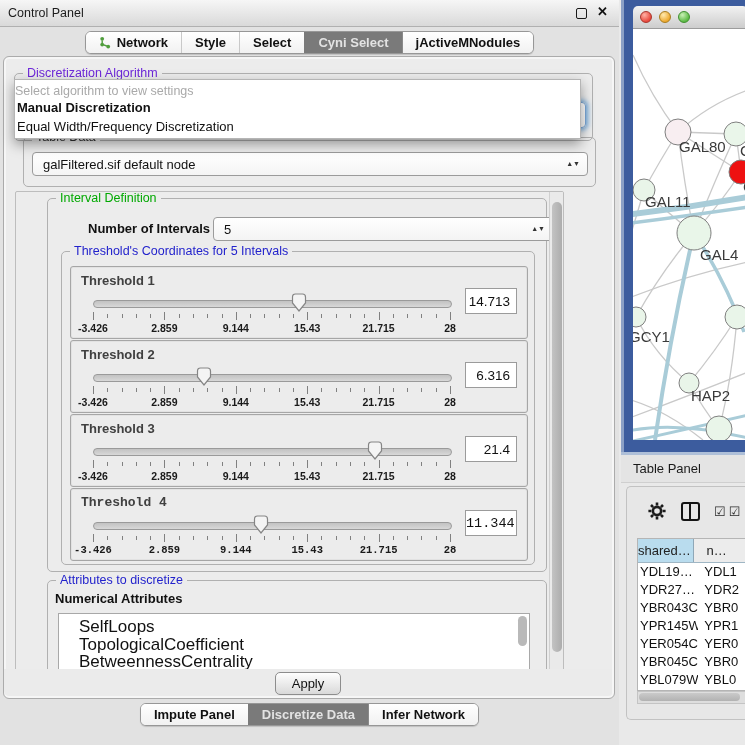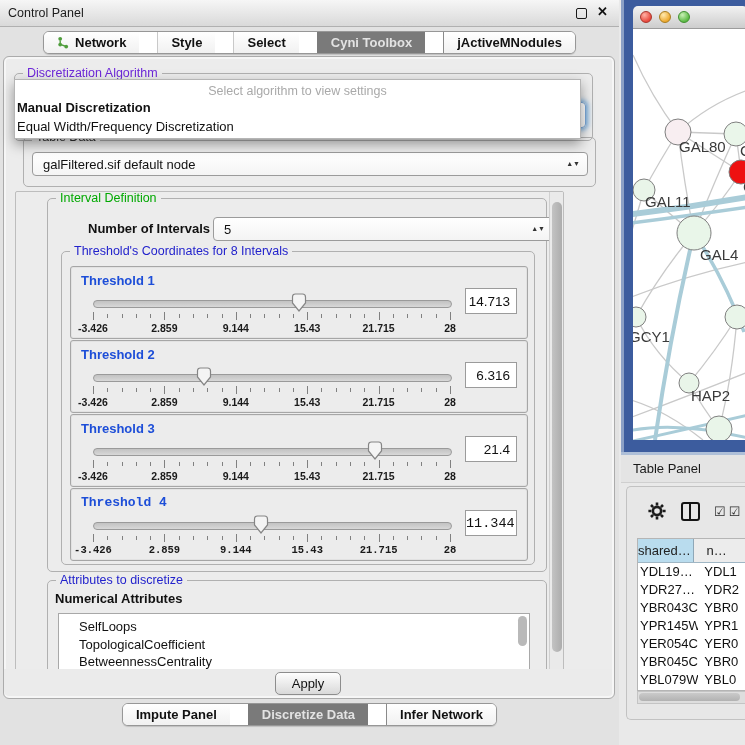--- a/index.html
+++ b/index.html
@@ -13,63 +13,63 @@
   .left-window{position:absolute;left:0;top:0;width:619px;height:745px;background:#e2e2e2;}
   .titlebar{position:absolute;left:0;top:0;width:100%;height:26px;
     background:linear-gradient(#f6f6f6,#d9d9d9);border-bottom:1px solid #b0b0b0;}
   .titlebar .wtitle{position:absolute;left:8px;top:0;line-height:26px;font-size:12.5px;color:#1c1c1c;}
   .float-ic{position:absolute;right:32px;top:8px;width:9px;height:9px;border:1.6px solid #1a1a1a;border-radius:2px;}
   .close-ic{position:absolute;right:11px;top:4px;font-size:13px;font-weight:bold;color:#111;}
   
   .tabstrip{position:absolute;left:0;width:100%;display:flex;justify-content:center;}
   .tabstrip.top{top:31px;}
   .tabstrip.bottom{top:703px;}
-  .tabgroup{display:inline-flex;border:1px solid #979797;border-radius:6px;overflow:hidden;background:#fff;box-shadow:0 1px 1px rgba(0,0,0,.15);gap:18px;}
+  .tabgroup{display:inline-flex;border:1px solid #979797;border-radius:6px;overflow:hidden;background:#fff;box-shadow:0 1px 1px rgba(0,0,0,.15);}
   .tab{display:flex;align-items:center;gap:5px;padding:3px 13px;font-size:13px;font-weight:bold;color:#111;
     background:linear-gradient(#ffffff,#f1f1f1);border-left:1px solid #c9c9c9;cursor:default;}
   .tab:first-child{border-left:none;}
   .tab.sel{background:#7a7a7a;color:#e3e3e3;border-left-color:#7a7a7a;}
   .tab.sel + .tab{border-left-color:#8a8a8a;}
   
   .outer-panel{position:absolute;left:3px;top:56px;width:610px;height:641px;background:#ececec;
     border:1px solid #ababab;border-radius:6px;box-shadow:inset 0 0 0 2px rgba(255,255,255,.55);}
   .group{position:absolute;border:1px solid #b0b0b0;border-radius:5px;}
   .group-title{position:absolute;top:-8px;left:8px;background:#ececec;padding:0 4px;font-size:12.5px;white-space:nowrap;}
   .combo{position:absolute;background:linear-gradient(#ffffff,#f4f4f4);border:1px solid #9b9b9b;border-radius:4px;
     font-size:13px;color:#111;display:flex;align-items:center;padding:0 22px 0 10px;box-sizing:border-box;}
   .stepper{position:absolute;right:7px;top:50%;transform:translateY(-50%);display:flex;flex-direction:column;
     font-size:7px;line-height:6px;color:#333;}
   
   .algo-popup{position:absolute;left:10px;top:22px;width:565px;height:58px;background:#fff;border:1px solid #b5b5b5;
     box-shadow:0 5px 12px rgba(0,0,0,.38);z-index:50;}
-  .pp-placeholder{text-align:center;color:#a9a9a9;font-size:12.5px;padding-top:4px;}
+  .pp-placeholder{text-align:left;color:#a9a9a9;font-size:12.5px;padding-top:4px;}
   .pp-item{font-size:13px;color:#111;padding:1px 2px;line-height:17px;}
   .pp-item.bold{font-weight:bold;}
   
   .scrollpane{position:absolute;left:11px;top:134px;width:547px;height:478px;overflow:hidden;border:1px solid #bdbdbd;border-radius:2px;background:#ececec;}
   .pane-sb{position:absolute;right:0;top:0;width:13px;height:100%;background:#eaeaea;border-left:1px solid #d0d0d0;}
   .pane-sb .thumb{position:absolute;left:1.5px;top:10px;width:10px;height:450px;border-radius:5px;
     background:linear-gradient(90deg,#c3c3c3,#adadad);}
   
   .thr-panel{position:absolute;left:8px;width:456px;height:71px;border:1px solid #a6a6a6;border-radius:3px;
     box-shadow:inset 0 0 0 1px #e2e2e2;background:#ececec;}
-  .thr-label{position:absolute;left:10px;top:6px;font-size:13px;font-weight:bold;color:#1d4ed8;}
+  .thr-label{position:absolute;left:10px;top:6px;font-size:13px;font-weight:bold;color:#404040;}
   .slider-area{position:absolute;left:22px;top:26px;width:357px;height:40px;}
   .track{position:absolute;left:0;top:7px;width:100%;height:6px;border:1px solid #9a9a9a;border-radius:4px;
     background:linear-gradient(#c2c2c2,#d8d8d8);}
   .handle{position:absolute;top:0;width:16px;height:19px;}
   .ticks{position:absolute;left:0;top:19px;width:100%;height:8px;}
   .tick{position:absolute;top:2px;width:1px;height:4px;background:#808080;}
   .tick.major{top:0;height:8px;}
   .tick-label{position:absolute;top:29px;transform:translateX(-50%);font-size:10.5px;font-weight:600;color:#1a1a1a;white-space:nowrap;}
   .thr-value{position:absolute;right:10px;top:21px;width:52px;height:26px;background:#fff;border:1px solid #9b9b9b;
     font-size:13.5px;color:#111;text-align:right;line-height:26px;padding-right:6px;box-sizing:border-box;}
   
   .attr-list{position:absolute;left:10px;top:32px;width:470px;height:120px;background:#fff;border:1px solid #a8a8a8;}
-  .attr-item{font-size:13px;color:#111;padding-left:20px;line-height:17.5px;}
+  .attr-item{font-size:17px;color:#111;padding-left:20px;line-height:17.5px;}
   .list-sb{position:absolute;right:2px;top:2px;width:9px;height:30px;border-radius:5px;background:#b9b9b9;}
   
   .apply-strip{position:absolute;left:3px;top:612px;width:602px;height:27px;background:#ebebeb;border-radius:0 0 5px 5px;
     display:flex;justify-content:center;}
   .apply-btn{margin-top:3px;width:64px;height:21px;border:1px solid #8d8d8d;border-radius:5px;
     background:linear-gradient(#fefefe,#d9d9d9);font-size:13px;color:#111;text-align:center;line-height:21px;}
   
   .net-window{position:absolute;left:621px;top:0;width:124px;height:452px;background:#3c5c9e;border-left:3px solid #8ba0c6;box-sizing:border-box;}
   .net-titlebar{position:absolute;left:9px;top:6px;width:115px;height:23px;border-radius:5px 5px 0 0;
     background:linear-gradient(#f2f2f2,#cdcdcd);border-bottom:1px solid #9c9c9c;display:flex;align-items:center;padding-left:7px;gap:7px;box-sizing:border-box;}
@@ -119,21 +119,21 @@
           </svg>
           <span>Network</span>
         </div>
         <div class="tab">
           <span>Style</span>
         </div>
         <div class="tab">
           <span>Select</span>
         </div>
         <div class="tab sel">
-          <span>Cyni Toolbox</span>
+          <span>Cyni Select</span>
         </div>
         <div class="tab">
           <span>jActiveMNodules</span>
         </div>
       </div>
   </div>
 
   <div class="outer-panel">
 
     <div class="group" style="left:10px;top:16px;width:577px;height:66px;">
@@ -163,21 +163,21 @@
 
       <div class="group" style="left:31px;top:6px;width:498px;height:372px;">
         <span class="group-title" style="color:#00a800;">Interval Definition</span>
         <span style="position:absolute;left:40px;top:22px;font-size:13px;font-weight:bold;color:#111;">Number of Intervals</span>
         <div class="combo" style="left:165px;top:18px;width:340px;height:24px;">
           <span>5</span>
           <span class="stepper">▲▼</span>
         </div>
 
         <div class="group" style="left:13px;top:52px;width:472px;height:312px;">
-          <span class="group-title" style="color:#2222cc;">Threshold's Coordinates for 8 Intervals</span>
+          <span class="group-title" style="color:#2222cc;">Threshold's Coordinates for 5 Intervals</span>
           <div id="thr-panels">
               <div class="thr-panel" style="top: 14px;">
                 <div class="thr-label">Threshold 1</div>
                 <div class="slider-area">
                   <div class="track"></div>
                   <div class="ticks">
                     <div class="tick major" style="left: 0%;"></div>
                     <div class="tick" style="left: 4%;"></div>
                     <div class="tick" style="left: 8%;"></div>
                     <div class="tick" style="left: 12%;"></div>

